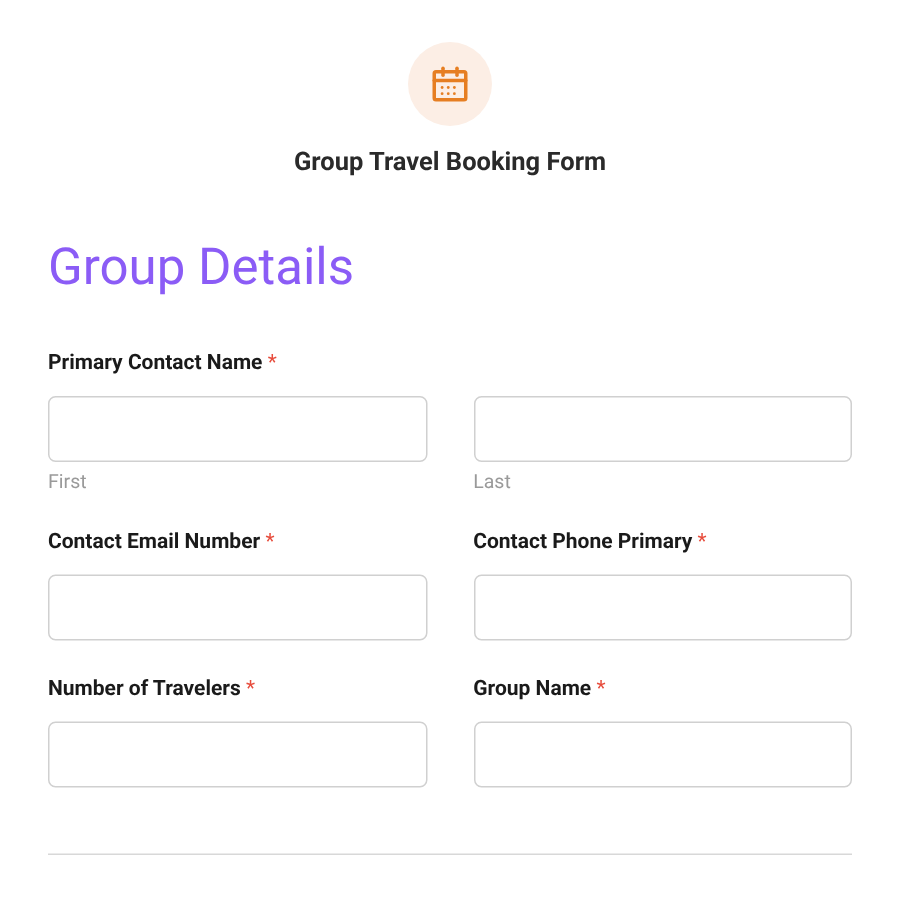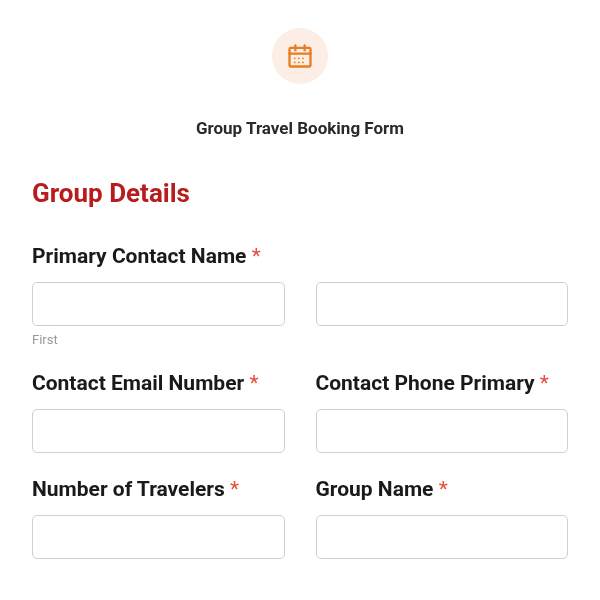--- a/index.html
+++ b/index.html
@@ -18,21 +18,20 @@
 
     .form-container {
       padding: 28px 32px;
     }
 
     .header {
       display: flex;
       flex-direction: column;
       align-items: center;
       margin-bottom: 40px;
-      gap: 20px;
     }
 
     .icon-circle {
       width: 56px;
       height: 56px;
       border-radius: 50%;
       background: #fceee5;
       display: flex;
       align-items: center;
       justify-content: center;
@@ -44,32 +43,32 @@
       height: 28px;
     }
 
     .form-title {
       font-size: 17px;
       font-weight: 700;
       color: #2a2a2a;
     }
 
     .section-title {
-      font-size: 26px;
-      font-weight: 700;
-      color: #b91c1c;
+      font-size: 34px;
+      font-weight: 400;
+      color: #8b5cf6;
       margin-bottom: 36px;
     }
 
     .field-group {
       margin-bottom: 24px;
     }
 
     .field-label {
-      font-size: 21px;
+      font-size: 14px;
       font-weight: 700;
       color: #1a1a1a;
       margin-bottom: 14px;
       display: block;
     }
 
     .required {
       color: #e74c3c;
       font-weight: 400;
     }
@@ -136,20 +135,21 @@
       <span>Primary Contact Name</span>
       <span class="required">*</span>
     </label>
     <div class="row">
       <div class="col">
         <input type="text" class="text-input" style="">
         <span class="sub-label">First</span>
       </div>
       <div class="col">
         <input type="text" class="text-input" style="">
+        <span class="sub-label">Last</span>
       </div>
     </div>
   </div>
 
   <div class="row">
     <div class="col field-group">
       <label class="field-label">
         <span>Contact Email Number</span>
         <span class="required">*</span>
       </label>

